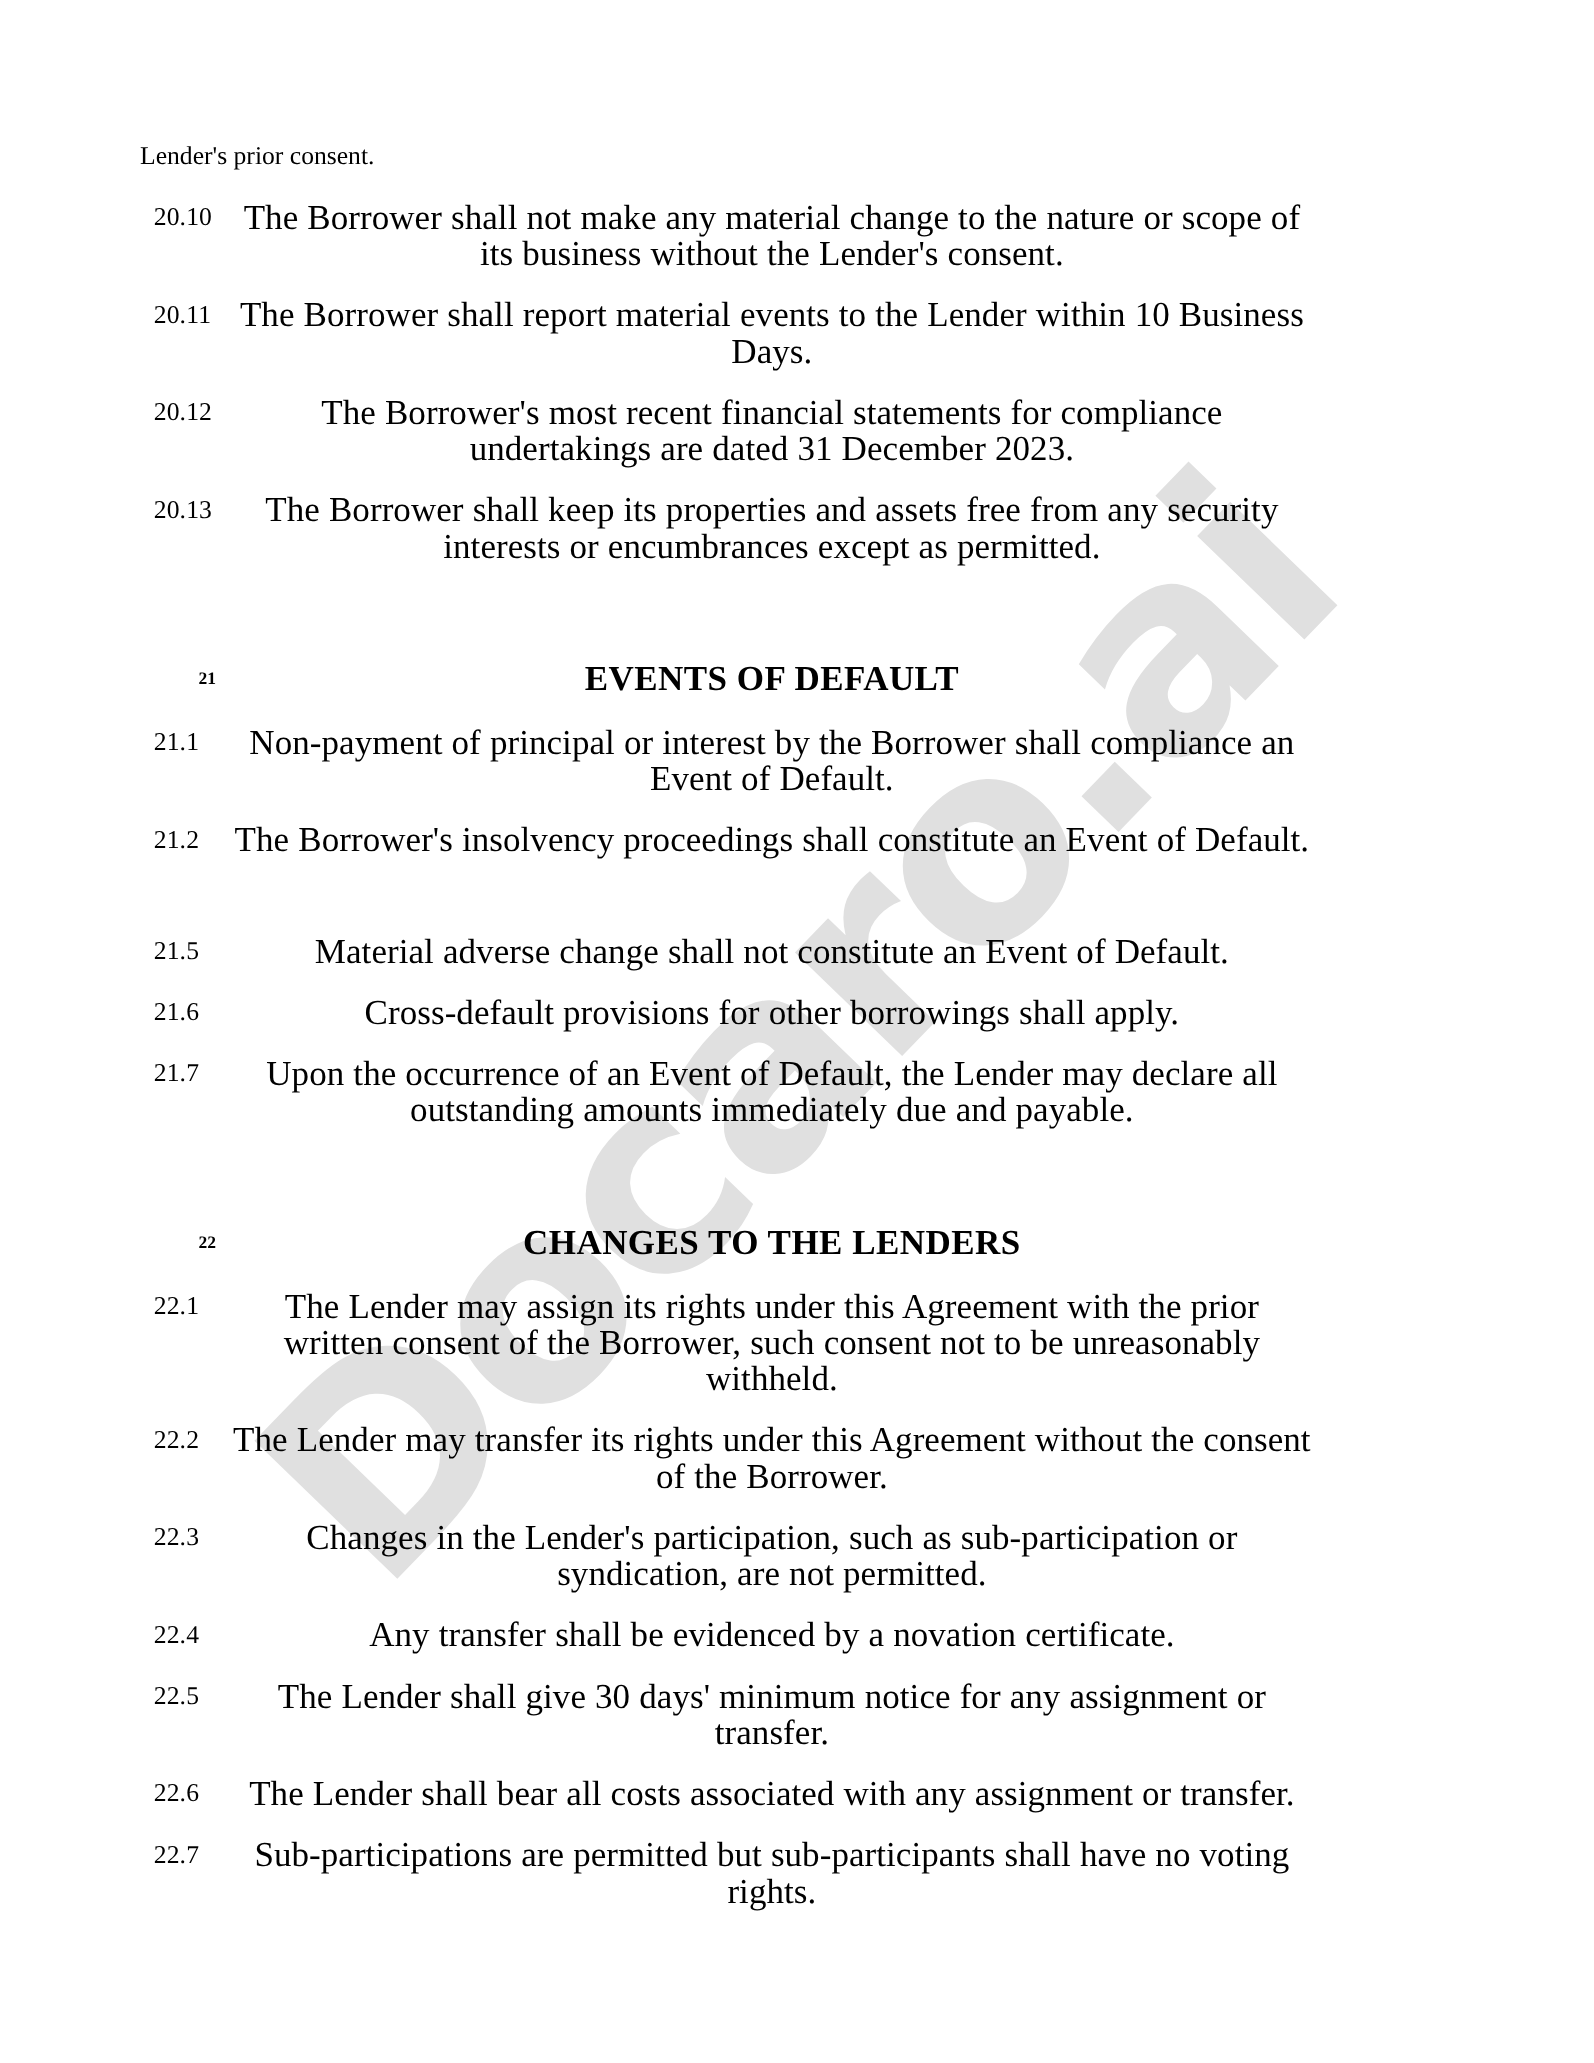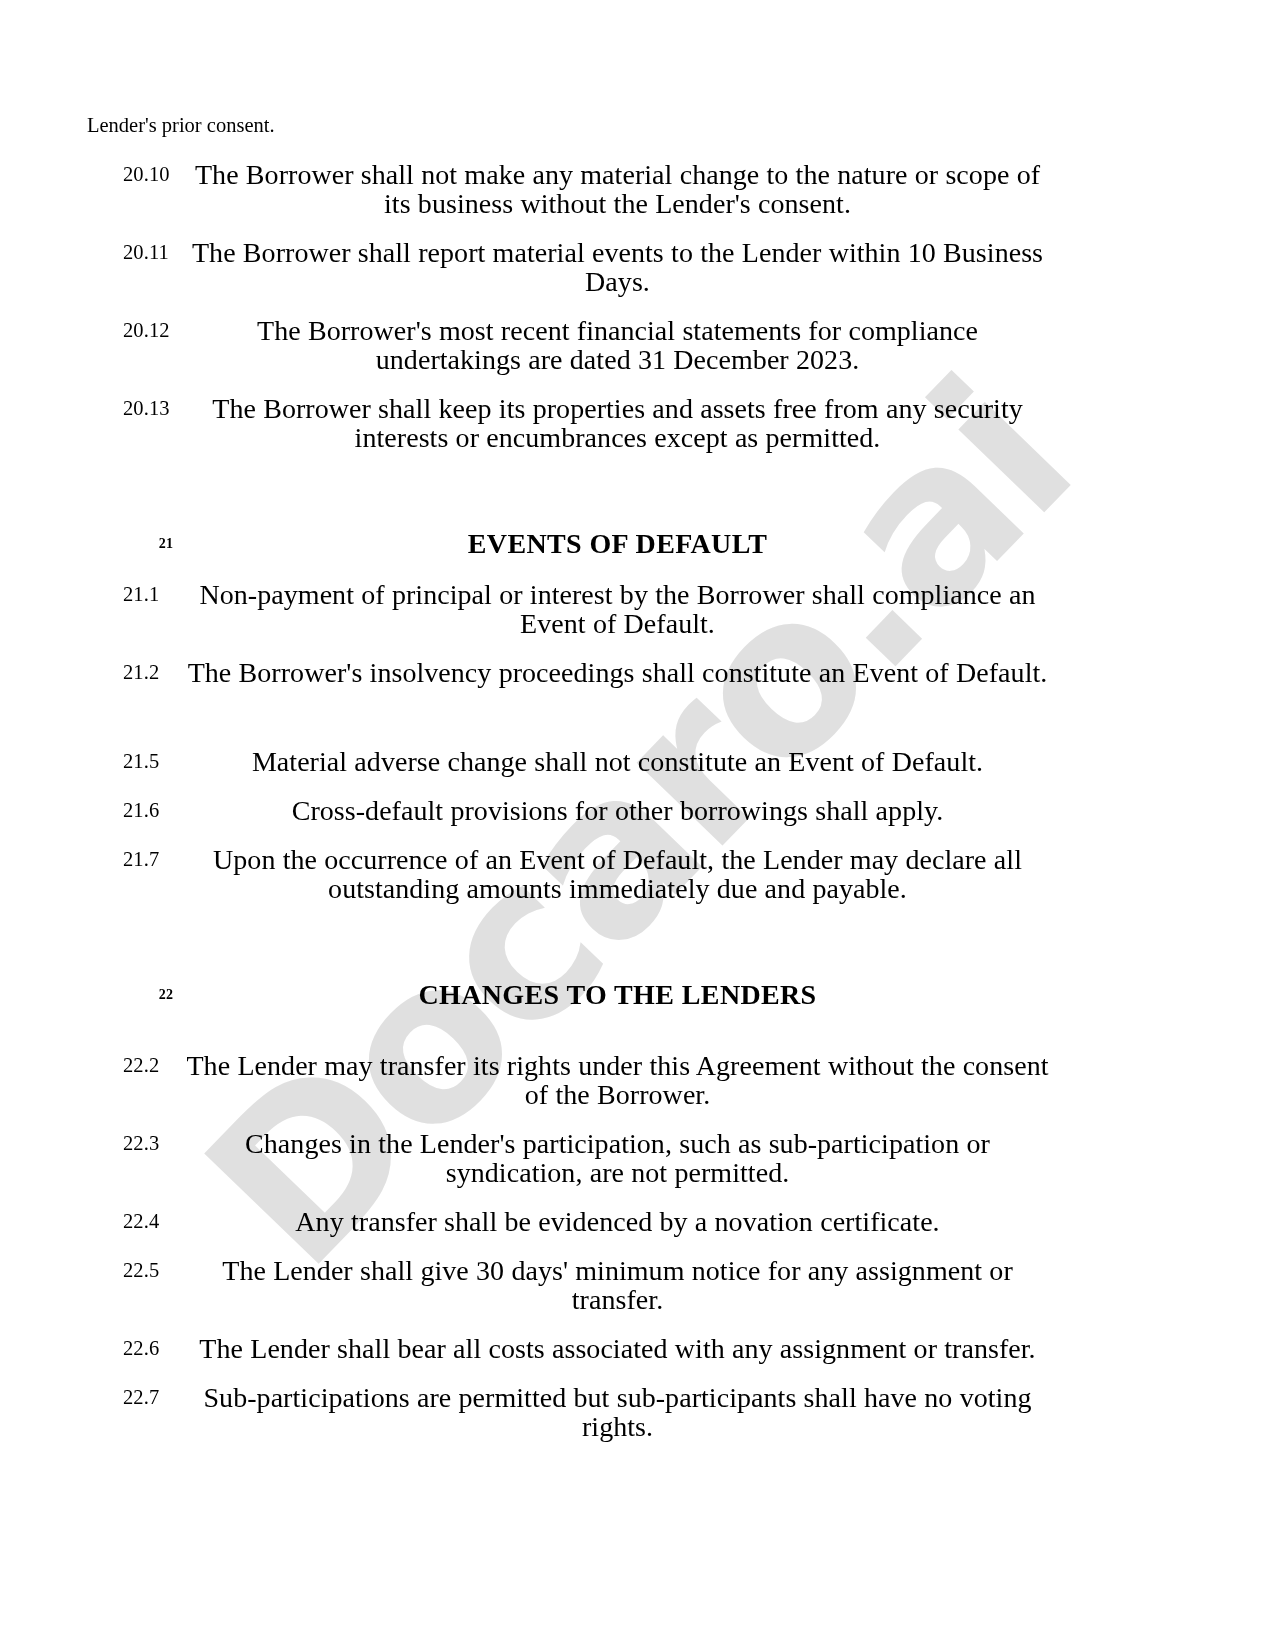--- a/index.html
+++ b/index.html
@@ -90,21 +90,21 @@
     letter-spacing: 0.05px;
     word-spacing: 0.2px;
   }
   .txt.heading {
     font-weight: 700;
     letter-spacing: 0.35px;
   }
 
   .cont-block {
     position: relative;
-    padding-left: 87px;
+    padding-left: 112px;
     padding-right: 225px;
     font-size: 20.5px;
     line-height: 29px;
   }
 
   
   .gap-sm { height: 20px; }
   .gap-section-before { height: 77px; }
   .gap-section-after { height: 22px; }
   .top-offset { height: 111px; }
@@ -189,20 +189,24 @@
       <div class="txt">Upon the occurrence of an Event of Default, the Lender may declare all outstanding amounts immediately due and payable.</div>
     </div>
 
     <div class="gap-section-before"></div>
     <div class="block">
       <div class="num sec">22</div>
       <div class="txt heading">CHANGES TO THE LENDERS</div>
     </div>
     <div class="gap-section-after"></div>
 
+    <div class="block">
+      <div class="num">22.1</div>
+      <div class="txt">The Lender may assign its rights under this Agreement with the prior written consent of the Borrower, such consent not to be unreasonably withheld.</div>
+    </div>
     <div class="gap-sm"></div>
 
     <div class="block">
       <div class="num">22.2</div>
       <div class="txt">The Lender may transfer its rights under this Agreement without the consent of the Borrower.</div>
     </div>
     <div class="gap-sm"></div>
 
     <div class="block">
       <div class="num">22.3</div>

